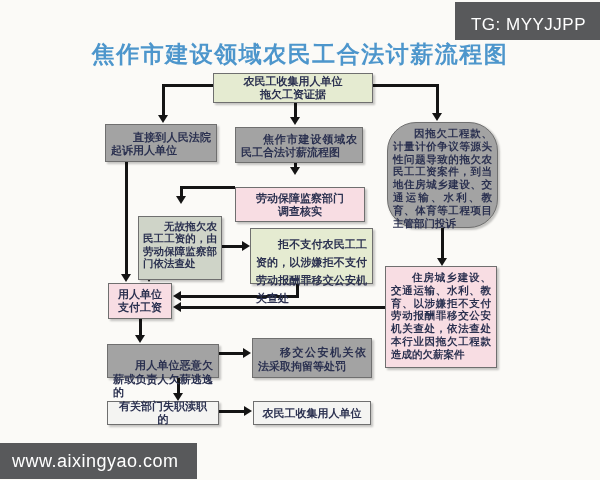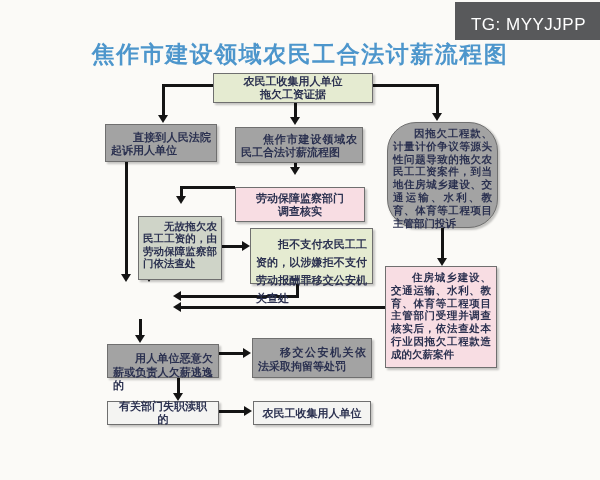--- a/index.html
+++ b/index.html
@@ -42,38 +42,41 @@
   .white{background:#f4f4f2;}
   #b-collect{left:213px;top:73px;width:160px;height:30px;padding:2px;}
   #b-court{left:105px;top:124px;width:112px;height:38px;padding-top:6px;}
   #b-inspect{left:235px;top:127px;width:128px;height:36px;padding-top:5px;}
   #b-project{left:387px;top:122px;width:111px;height:106px;font-size:10.5px;line-height:12.8px;border-radius:29px;}
   #b-verify{left:235px;top:187px;width:130px;height:35px;padding:2px;}
   #b-unpaid{left:138px;top:216px;width:84px;height:64px;font-size:10.5px;line-height:12.4px;padding:3px 4px;}
   #b-refuse{left:250px;top:228px;width:123px;height:56px;line-height:18px;padding-top:6px;}
   #b-handle{left:385px;top:266px;width:112px;height:102px;font-size:10.5px;line-height:12.8px;}
   #b-pay{left:108px;top:283px;width:64px;height:36px;padding:2px;}
-  #b-malicious{left:107px;top:344px;width:112px;height:34px;line-height:13.5px;padding-top:7px;}
+  #b-malicious{left:107px;top:344px;width:112px;height:34px;line-height:13.5px;padding-top:14px;}
   #b-police{left:252px;top:338px;width:120px;height:40px;line-height:14px;padding-top:6px;}
   #b-derelict{left:107px;top:401px;width:112px;height:24px;padding:10px;}
   #b-supervise{left:253px;top:401px;width:118px;height:24px;padding:2px;}
   
   .ln{position:absolute;background:#141414;z-index:1;}
   .ar{position:absolute;width:0;height:0;z-index:1;}
   .ar.down{border-left:5px solid transparent;border-right:5px solid transparent;border-top:8px solid #141414;}
   .ar.right{border-top:5px solid transparent;border-bottom:5px solid transparent;border-left:8px solid #141414;}
   .ar.left{border-top:5px solid transparent;border-bottom:5px solid transparent;border-right:8px solid #141414;}
 </style>
 </head>
 <body>
 
 <div class="canvas">
 
   <div class="wm" id="wm-top">
     <span>TG: MYYJJPP</span>
+  </div>
+  <div class="wm" id="wm-bottom">
+    <span>www.aixingyao.com</span>
   </div>
 
   <div id="title">焦作市建设领域农民工合法讨薪流程图</div>
 
   <div>
 
     <div class="ln" style="left:162px;top:84px;width:276px;height:3px;"></div>
     <div class="ln" style="left:162px;top:84px;width:3px;height:32px;"></div>
     <div class="ar down" style="left:158px;top:115px;"></div>
     <div class="ln" style="left:436px;top:84px;width:3px;height:30px;"></div>
@@ -122,19 +125,21 @@
 
   <div class="box green center" id="b-collect">农民工收集用人单位
 拖欠工资证据</div>
   <div class="box blue para" id="b-court">直接到人民法院起诉用人单位</div>
   <div class="box blue para" id="b-inspect">焦作市建设领域农民工合法讨薪流程图</div>
   <div class="box blue para" id="b-project">因拖欠工程款、计量计价争议等源头性问题导致的拖欠农民工工资案件，到当地住房城乡建设、交通运输、水利、教育、体育等工程项目主管部门投诉</div>
   <div class="box pink center" id="b-verify">劳动保障监察部门
 调查核实</div>
   <div class="box graygreen para" id="b-unpaid">无故拖欠农民工工资的，由劳动保障监察部门依法查处</div>
   <div class="box green para" id="b-refuse">拒不支付农民工工资的，以涉嫌拒不支付劳动报酬罪移交公安机关查处</div>
-  <div class="box pink para" id="b-handle">住房城乡建设、交通运输、水利、教育、体育等工程项目主管部门受理并调查核实后，依法查处本行业因拖欠工程款造成的欠薪案件</div>
+  <div class="box pink para" id="b-handle">住房城乡建设、交通运输、水利、教育、以涉嫌拒不支付劳动报酬罪移交公安机关查处，依法查处本行业因拖欠工程款造成的欠薪案件</div>
+  <div class="box pink center" id="b-pay">用人单位
+支付工资</div>
   <div class="box blue para" id="b-malicious">用人单位恶意欠薪或负责人欠薪逃逸的</div>
   <div class="box blue para" id="b-police">移交公安机关依法采取拘留等处罚</div>
   <div class="box white center" id="b-derelict">有关部门失职渎职的</div>
   <div class="box white center" id="b-supervise">农民工收集用人单位</div>
 
 </div>
 
 </body></html>

